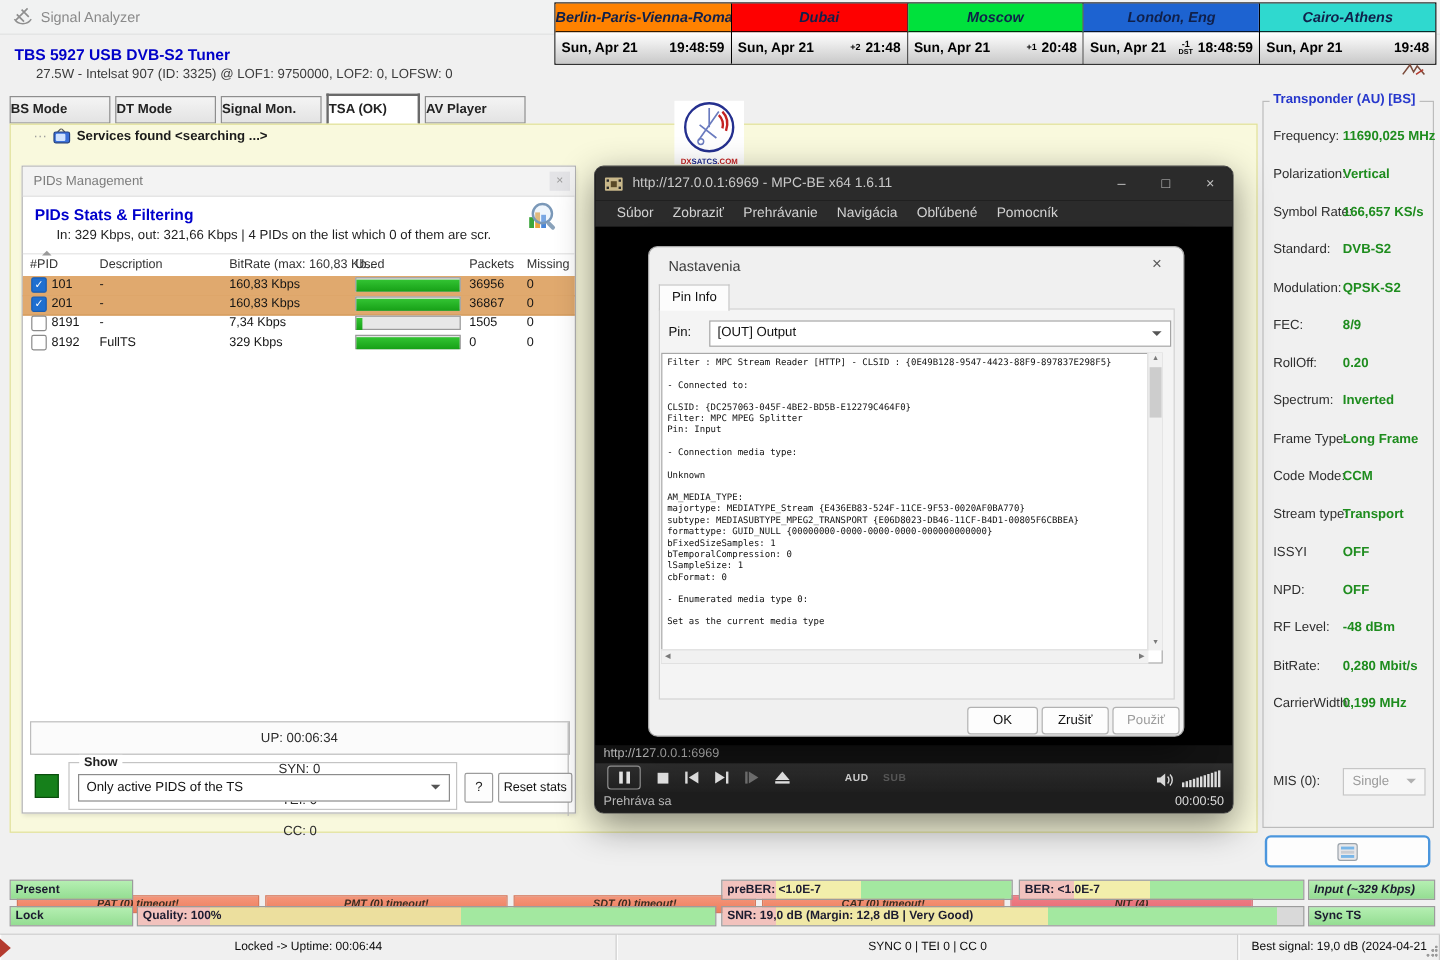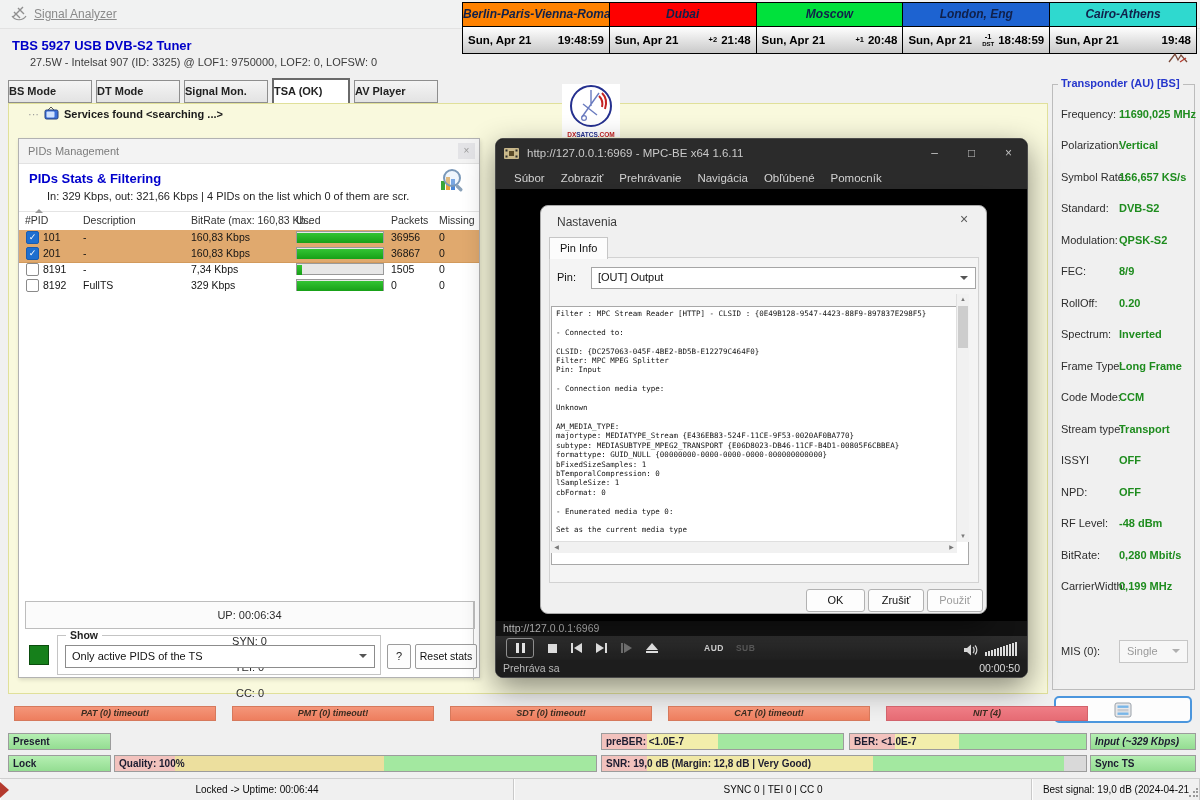--- a/index.html
+++ b/index.html
@@ -1,20 +1,20 @@
 <!DOCTYPE html>
 <html><head>
 <meta charset="utf-8">
 <style>
   html,body{margin:0;padding:0;background:#d8d8d8;}
   .screen{position:relative;width:1200px;height:800px;background:#f0f0f0;overflow:hidden;
           font-family:"Liberation Sans",sans-serif;color:#222;}
   
   .titlebar{position:absolute;left:0;top:0;width:1200px;height:28px;background:#f1f2f2;border-bottom:1px solid #e2e2e2;}
-  .app-title{position:absolute;left:34px;top:7px;font-size:12px;color:#8a8a8a;text-decoration:underline;}
+  .app-title{position:absolute;left:34px;top:7px;font-size:12px;color:#8a8a8a;}
   .app-icon{position:absolute;left:10px;top:4px;}
   
   .clocks{position:absolute;left:462px;top:2px;width:733px;height:50px;display:flex;border:1px solid #000;background:#fff;}
   .clock{flex:1;border-right:1px solid #000;display:flex;flex-direction:column;min-width:0;}
   .clock:last-child{border-right:none;}
   .clock-head{height:23px;line-height:23px;text-align:center;font-size:12px;font-weight:bold;font-style:italic;
               color:#10204a;border-bottom:1px solid #000;white-space:nowrap;overflow:hidden;}
   .clock-time{height:26px;background:linear-gradient(#ffffff,#c9c9c9);display:flex;align-items:center;
               padding:0 5px;font-size:11.5px;font-weight:bold;color:#000;}
   .c-date{white-space:nowrap;}
@@ -109,21 +109,21 @@
   .dlg-title{position:absolute;left:16px;top:9px;font-size:12px;color:#3c3c3c;}
   .dlg-close{position:absolute;right:12px;top:5px;font-size:14px;color:#5a5a5a;width:20px;text-align:center;}
   .dlg-tab{position:absolute;left:8px;top:31px;height:21px;padding:0 10px;background:#fcfcfc;border:1px solid #c6c6c6;border-bottom:none;
            font-size:11px;line-height:21px;color:#111;z-index:2;}
   .dlg-frame{position:absolute;left:8px;top:51px;width:428px;height:324px;border:1px solid #d2d2d2;background:#f4f4f4;}
   .pin-label{position:absolute;left:16px;top:65px;font-size:11px;color:#111;}
   .pin-select{position:absolute;left:50px;top:61px;width:377px;height:20px;background:#fff;border:1px solid #a5a5a5;
               font-size:11px;line-height:19px;padding-left:6px;color:#111;}
   .pininfo{position:absolute;left:10px;top:88px;width:418px;height:259px;background:#fff;border:1px solid #a8a8a8;
            font-family:"DejaVu Sans Mono",monospace;font-size:7.5px;line-height:9.4px;color:#111;
-           white-space:pre;overflow:hidden;padding:2px 0 0 4px;box-sizing:border-box;margin-top:12px;}
+           white-space:pre;overflow:hidden;padding:2px 0 0 4px;box-sizing:border-box;}
   .vscroll{position:absolute;right:0;top:0;bottom:11px;width:12px;background:#f1f1f1;border-left:1px solid #dfdfdf;}
   .vscroll .a{position:absolute;left:0;width:12px;height:11px;color:#7a7a7a;font-size:6px;text-align:center;line-height:11px;}
   .vscroll .up{top:0;} .vscroll .dn{bottom:0;}
   .vthumb{position:absolute;left:1px;top:12px;width:10px;height:42px;background:#cdcdcd;}
   .hscroll{position:absolute;left:0;right:12px;bottom:0;height:11px;background:#f1f1f1;border-top:1px solid #dfdfdf;}
   .hscroll .a{position:absolute;top:0;width:11px;height:11px;color:#7a7a7a;font-size:6px;text-align:center;line-height:11px;}
   .hscroll .lf{left:0;} .hscroll .rt{right:0;}
   .dlg-btn{position:absolute;top:383px;height:21px;background:#fdfdfd;border:1px solid #b2b2b2;border-radius:3px;
            font-size:11px;text-align:center;line-height:20px;color:#111;}
   .btn-ok{left:265px;width:57px;} .btn-cancel{left:327px;width:54px;} .btn-apply{left:386px;width:54px;color:#9c9c9c;}
@@ -133,21 +133,21 @@
   .sb-rows{position:absolute;left:0;top:13px;right:0;}
   .sb-row{position:relative;height:31.5px;display:flex;align-items:center;padding:0 8px;}
   .sb-label{font-size:11px;color:#2e2e2e;white-space:nowrap;}
   .sb-value{position:absolute;left:66px;font-size:11px;font-weight:bold;color:#1e8c1e;white-space:nowrap;}
   .mis-row{position:absolute;left:8px;top:560px;right:8px;display:flex;align-items:center;}
   .mis-select{position:absolute;left:58px;width:60px;height:21px;background:#f7f7f7;border:1px solid #c6c6c6;
               font-size:11px;line-height:20px;padding-left:7px;color:#9a9a9a;}
   .hw-btn{position:absolute;left:1054px;top:696px;width:138px;height:27px;background:#fdfdfd;border:2px solid #4b96dd;border-radius:5px;
           display:flex;align-items:center;justify-content:center;box-sizing:border-box;}
   
-  .si-bars{position:absolute;left:14px;top:706px;display:flex;gap:16px;}
+  .si-bars{position:absolute;left:14px;top:746px;display:flex;gap:5px;}
   .si-bar{width:200px;height:13px;background:linear-gradient(#f4967a,#ee7e5e);border:1px solid #d6795c;
           font-size:9px;font-style:italic;font-weight:bold;color:#3c2c20;text-align:center;line-height:13px;}
   .si-bar.nit{background:linear-gradient(#ef7e86,#e66b74);border-color:#d2636c;}
   
   .sigbar{position:absolute;height:17px;border:1px solid #9c9c9c;font-size:10px;font-weight:bold;color:#1c1c30;
           line-height:16px;padding-left:4px;box-sizing:border-box;white-space:nowrap;overflow:hidden;}
   .g-flat{background:linear-gradient(#b5efb2,#94dd92);}
   .b-level{left:114px;top:733px;width:483px;background:linear-gradient(90deg,#f2c2bd 0,#f2c2bd 55px,#f2eeab 55px,#f2eeab 55%,#a3e8a0 55%,#a3e8a0 96.5%,#d9d9d9 96.5%);}
   .b-quality{left:114px;top:755px;width:483px;background:linear-gradient(90deg,#f2c2bd 0,#f2c2bd 60px,#ecdf9e 60px,#ecdf9e 56%,#a3e8a0 56%);}
   .b-preber{left:601px;top:733px;width:243px;background:linear-gradient(90deg,#f2c2bd 0,#f2c2bd 45px,#f2eeab 45px,#f2eeab 48%,#a3e8a0 48%);}

